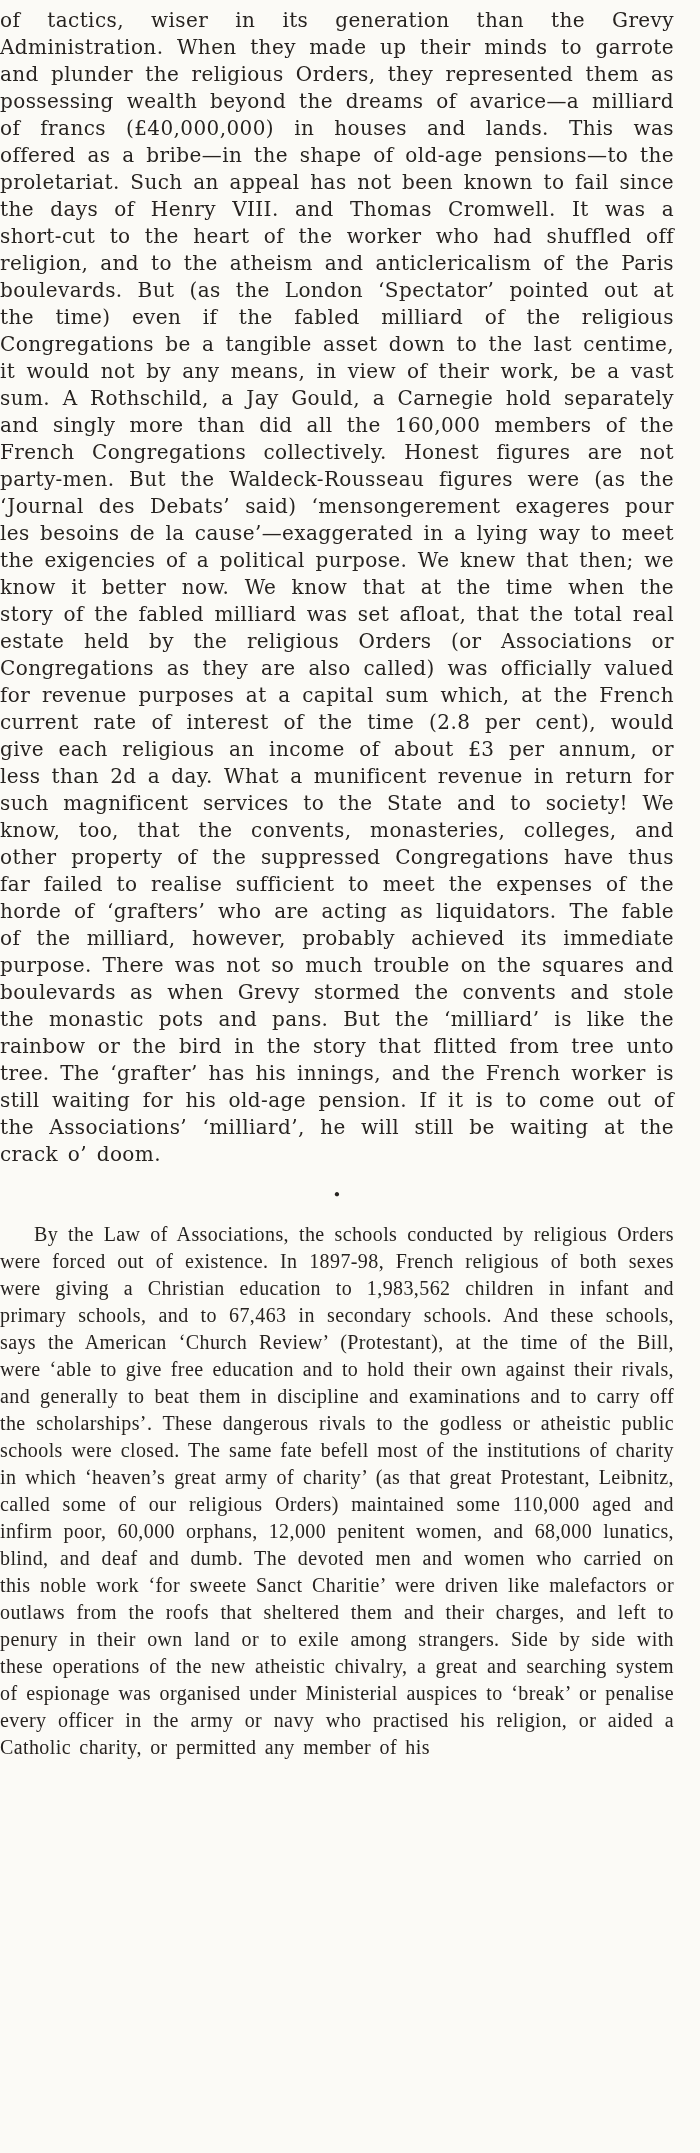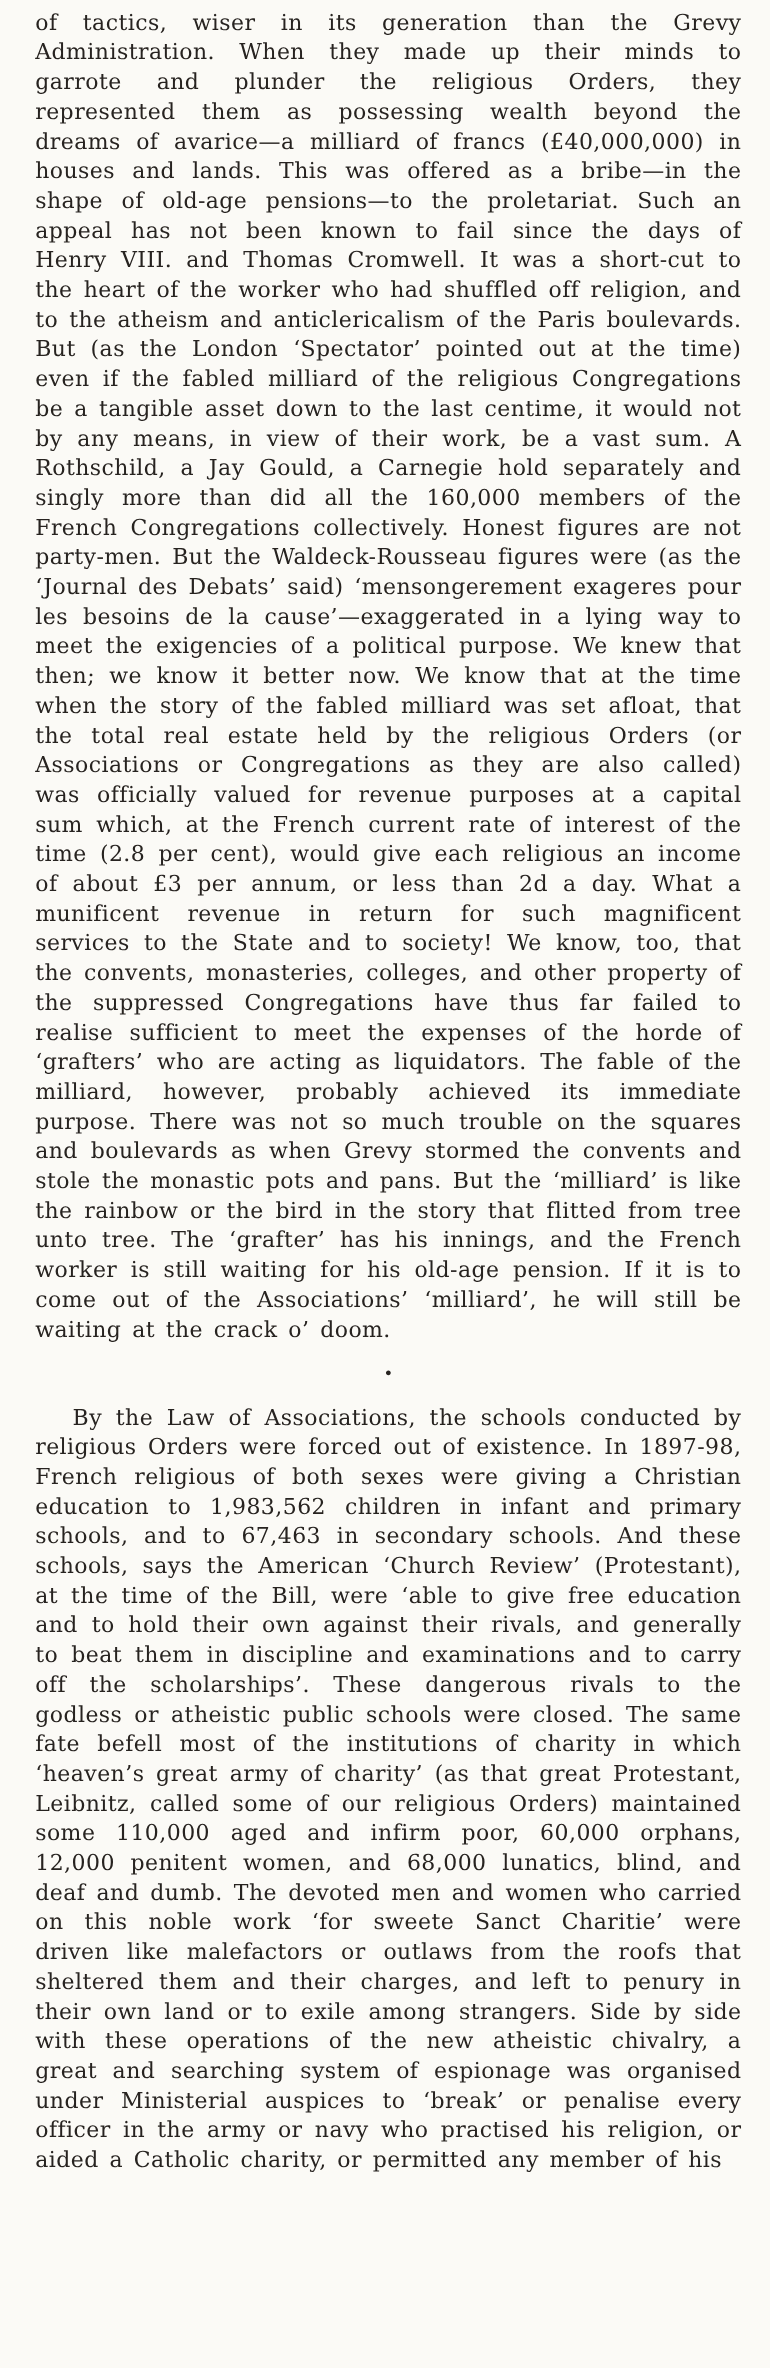--- a/index.html
+++ b/index.html
@@ -11,36 +11,37 @@
       padding: 0;
       background: var(--paper);
     }
     body {
       width: 700px;
     }
     .page {
       box-sizing: border-box;
       width: 700px;
       min-height: 2153px;
-      padding: 7px 26px 18px 32px;
+      padding: 7px 26px 18px 0;
       background: var(--paper);
       overflow: hidden;
     }
     .para {
       margin: 0;
       color: var(--ink);
       font-family: "DejaVu Serif", "Liberation Serif", serif;
       font-size: 20px;
       line-height: 27px;
       text-align: justify;
       letter-spacing: 0.4px;
       word-spacing: 3px;
     }
     .para.indented {
       text-indent: 34px;
+      font-family: Liberation Serif, serif;
     }
     .sep {
       height: 27px;
       margin: 14px 0 12px 0;
       text-align: center;
       font-family: "DejaVu Serif", "Liberation Serif", serif;
       font-size: 15px;
       line-height: 27px;
       color: var(--ink);
     }

